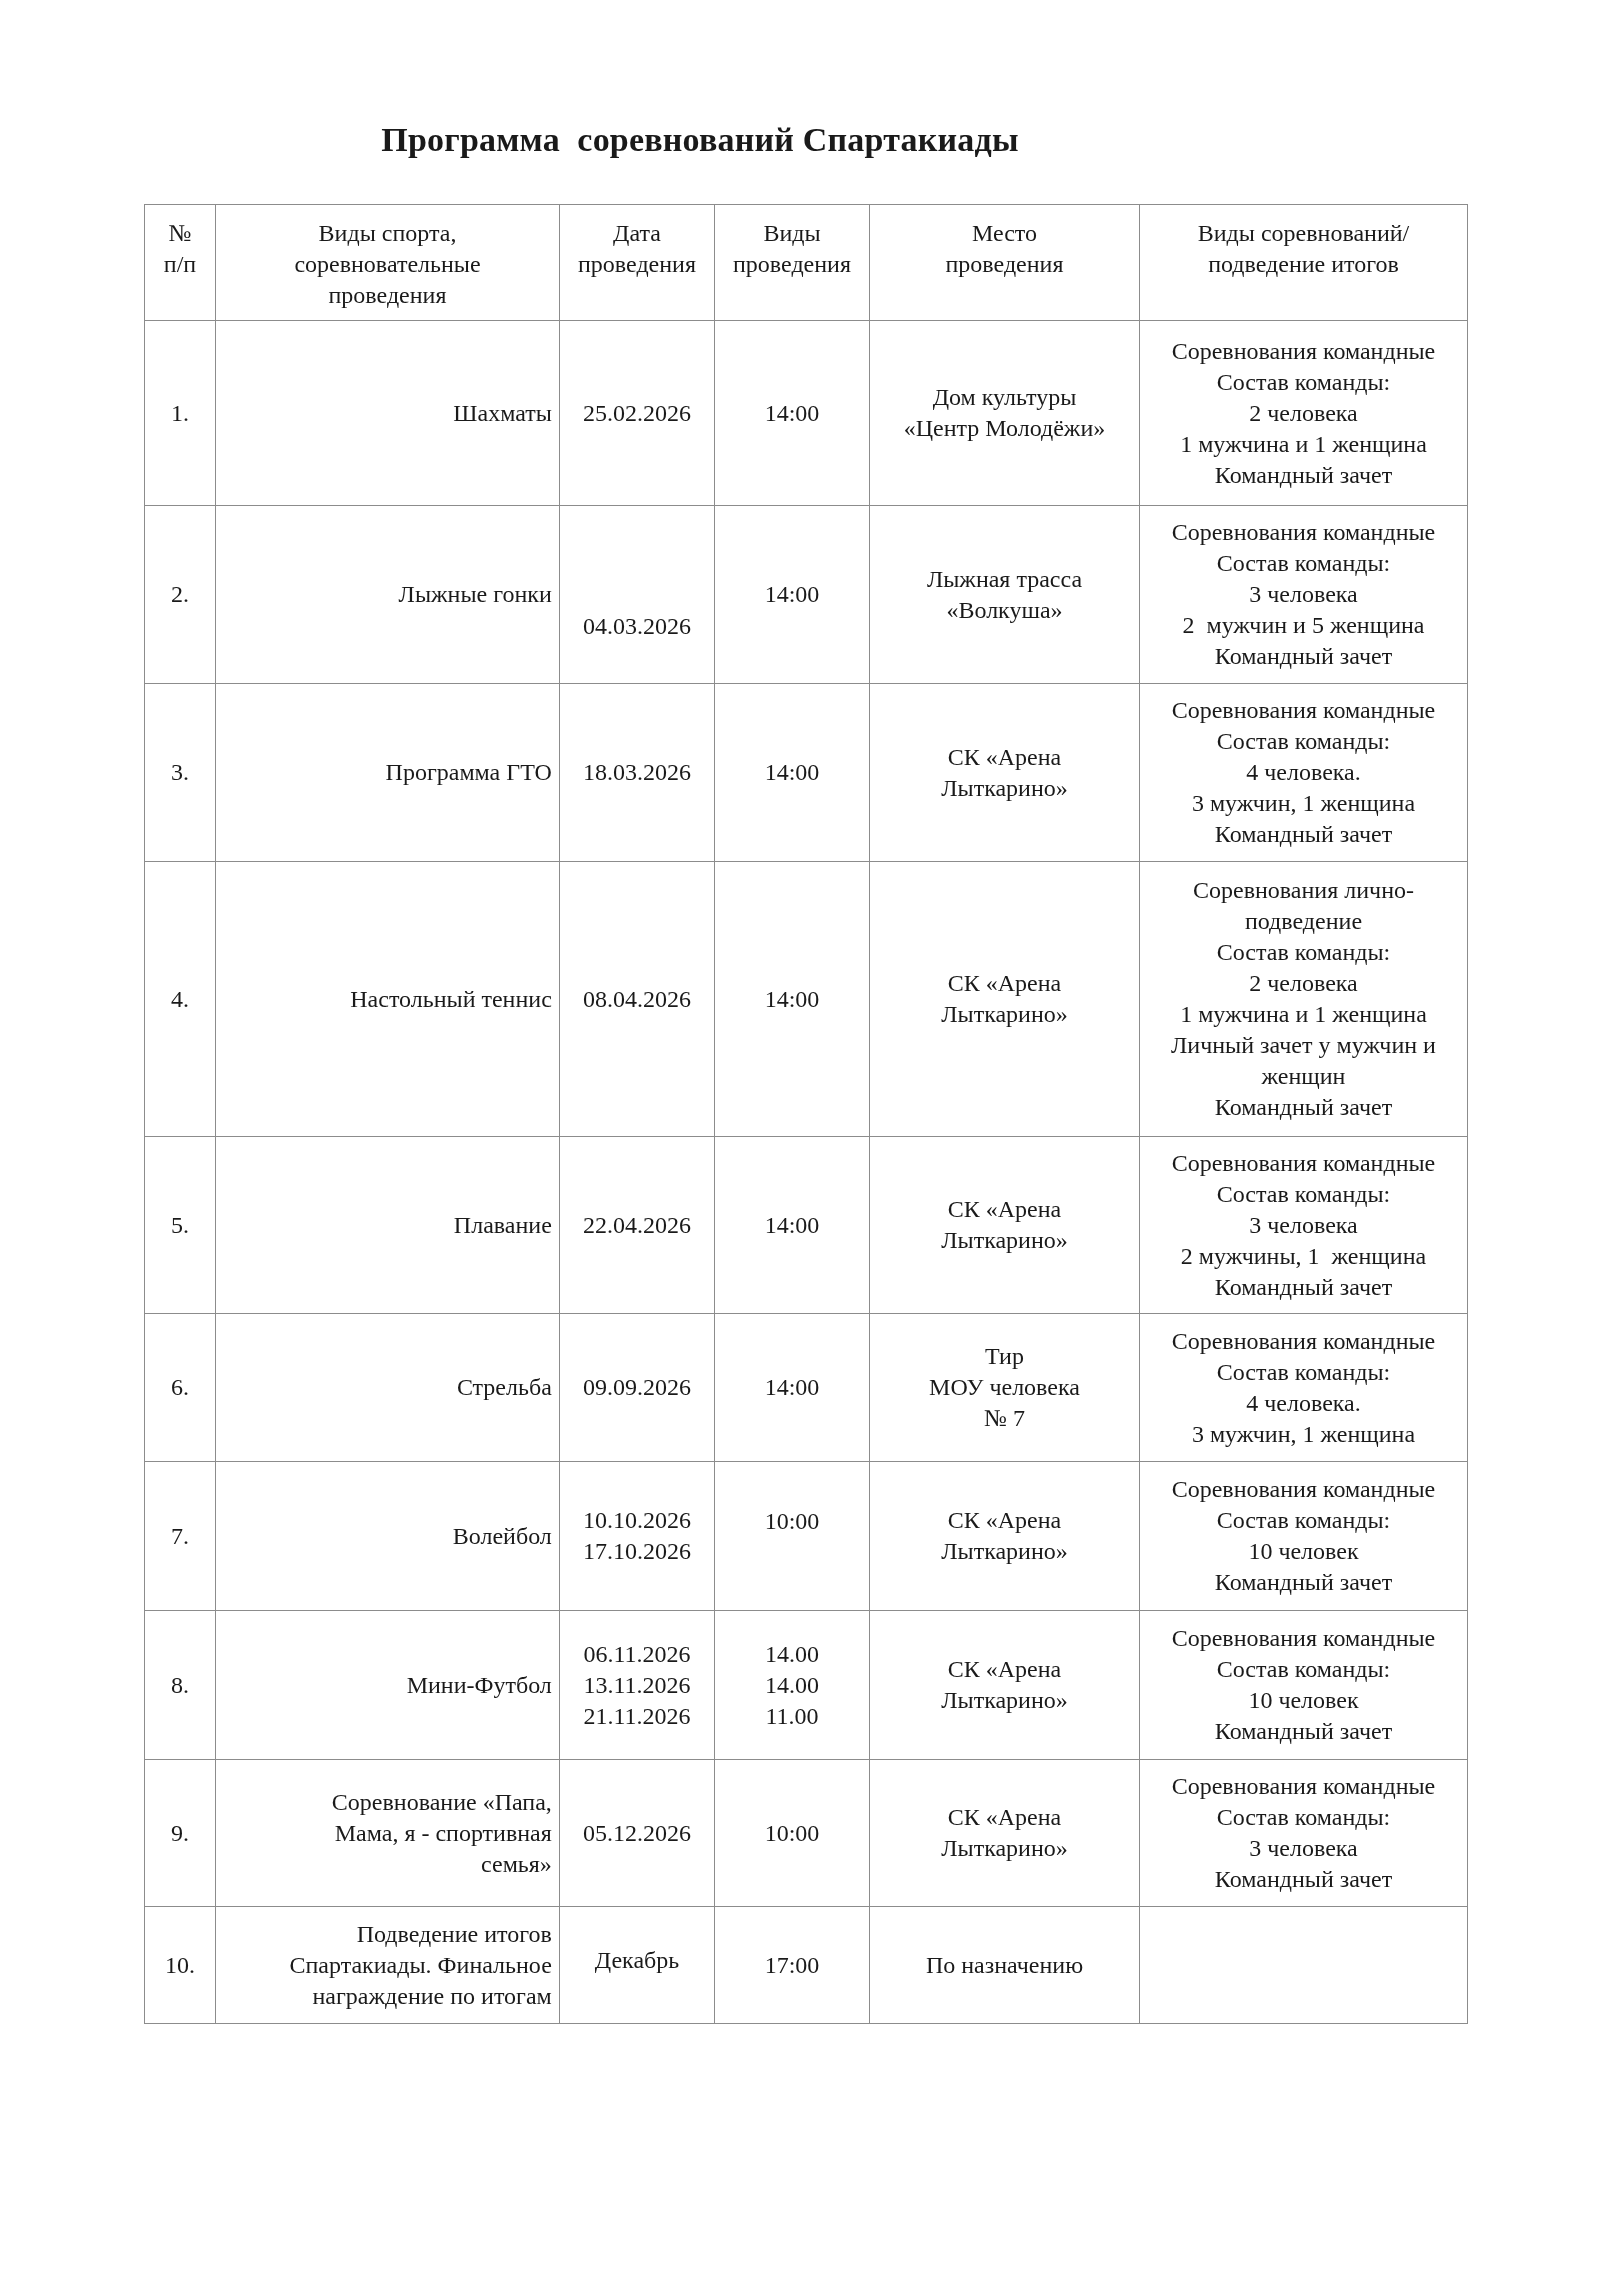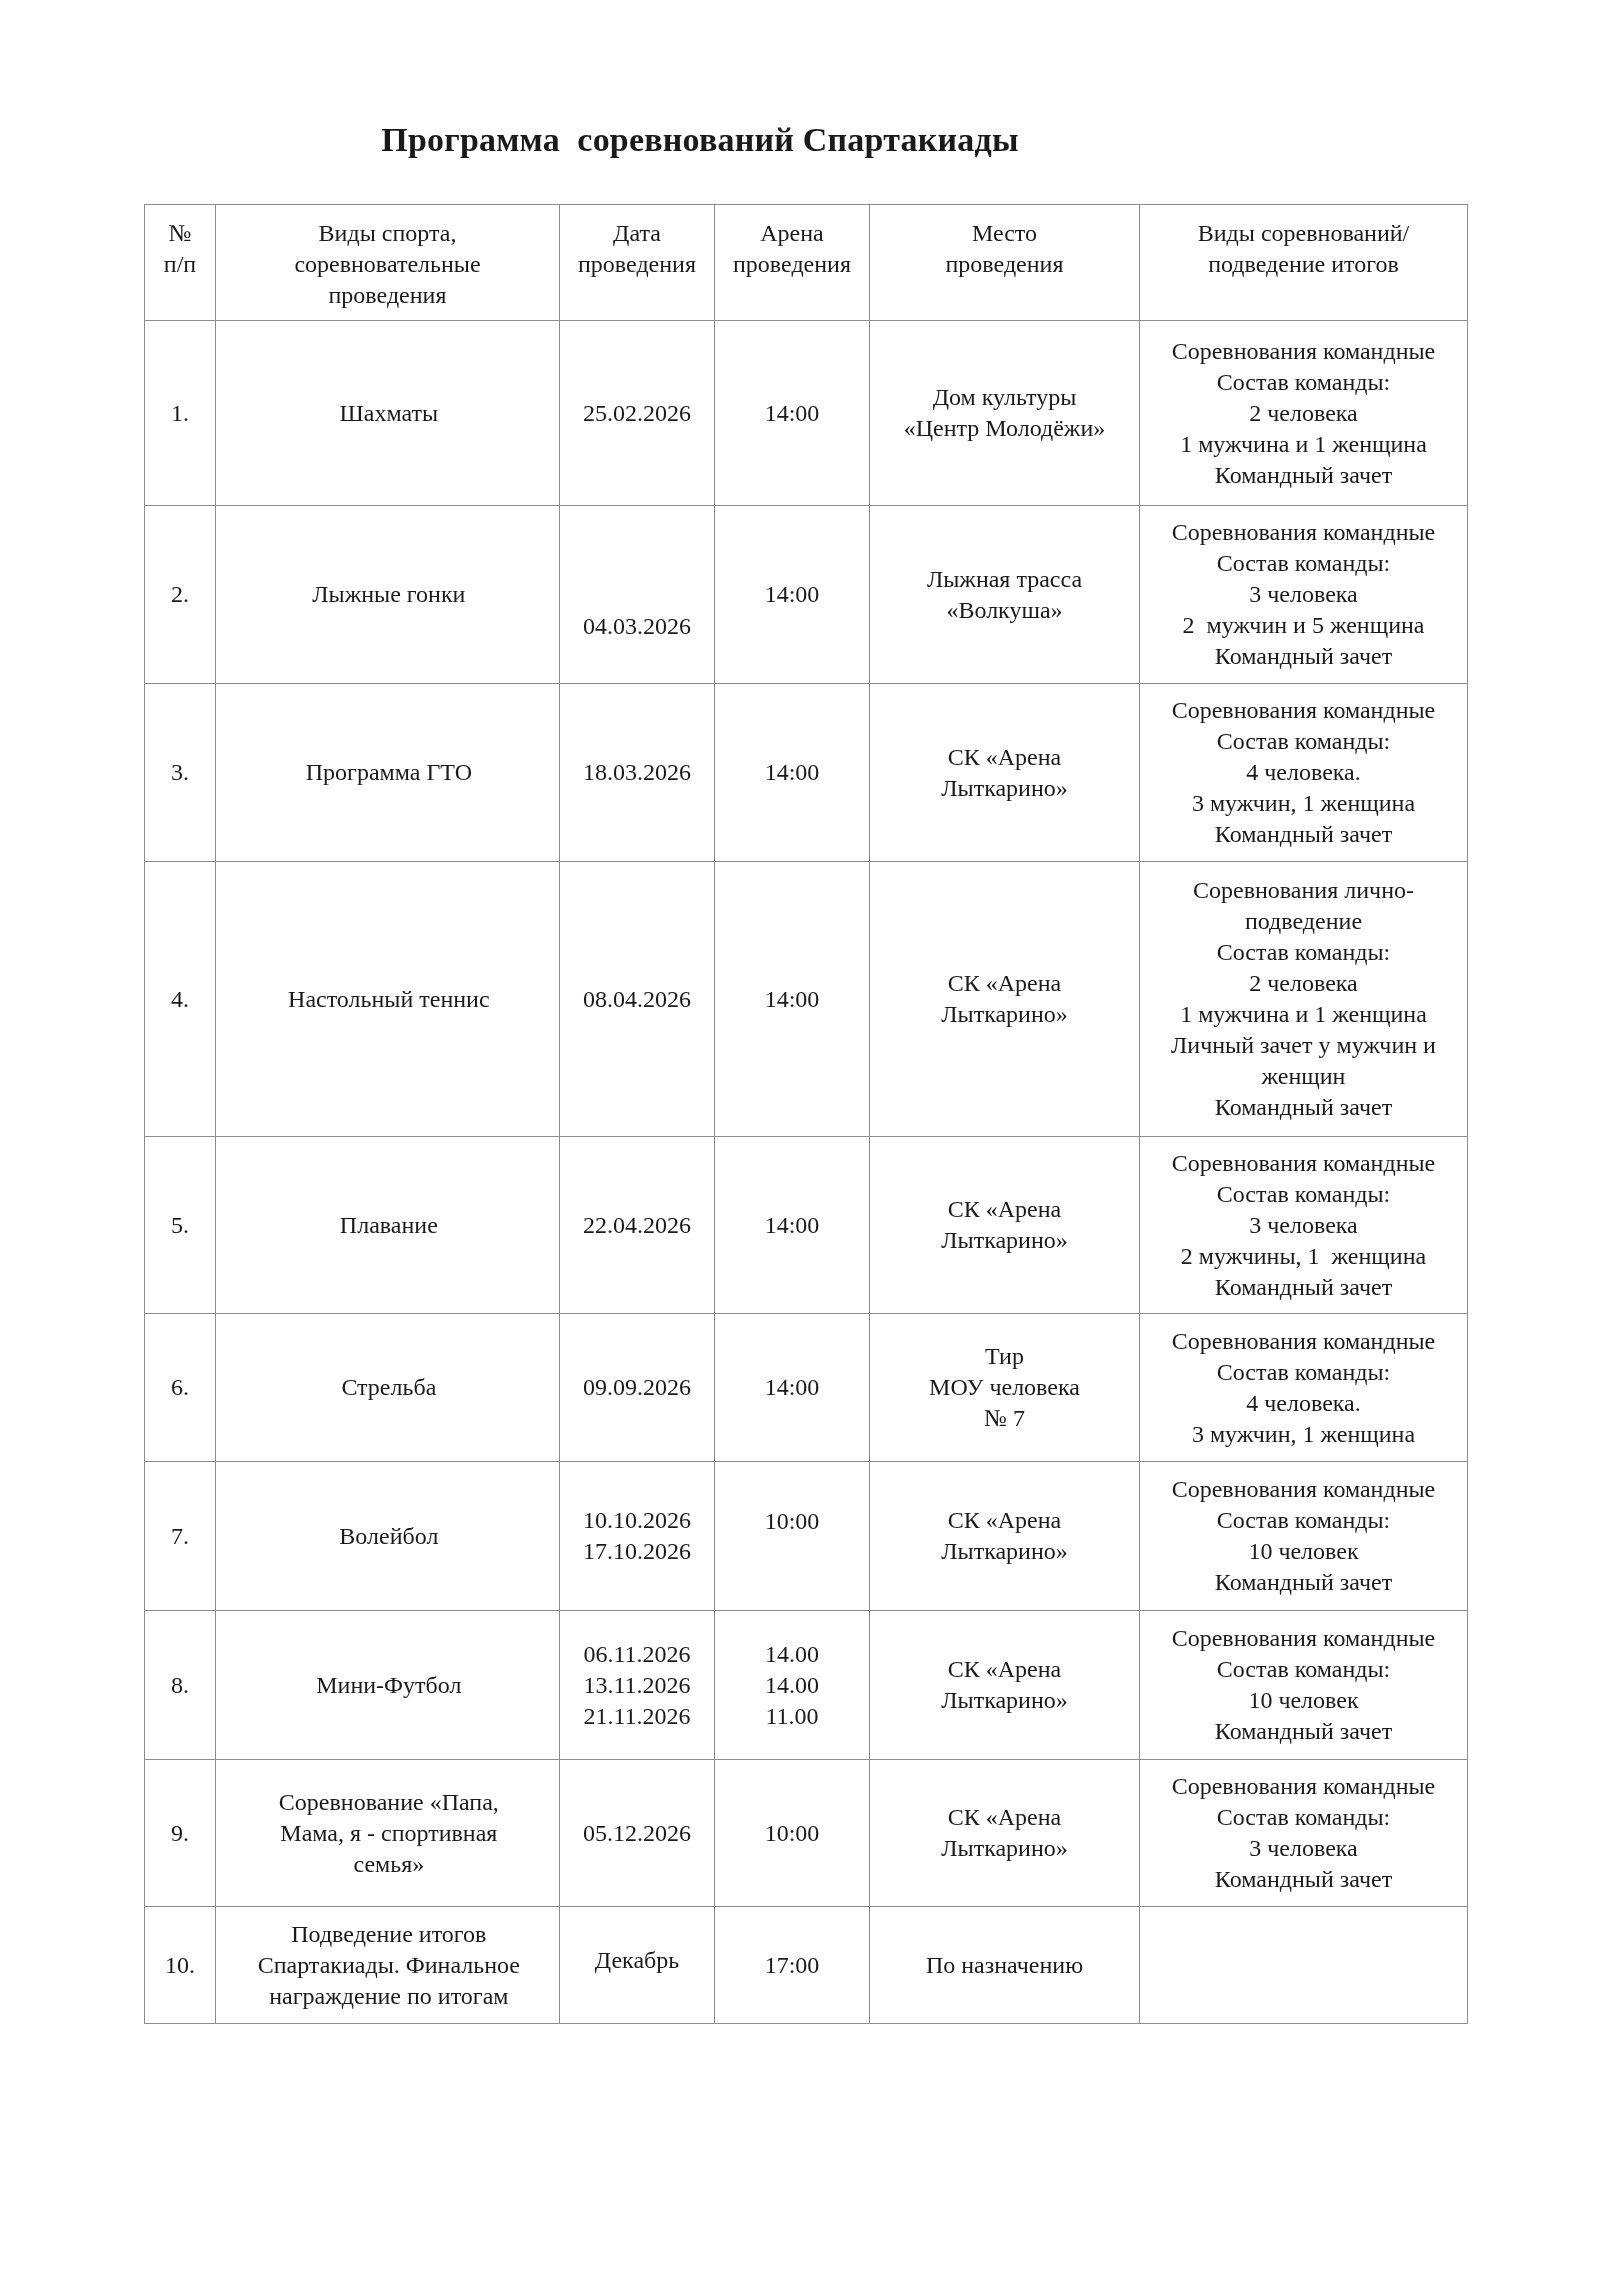--- a/index.html
+++ b/index.html
@@ -15,21 +15,21 @@
     table.program {
       position: absolute; left: 144px; top: 204px;
       border-collapse: collapse; table-layout: fixed; width: 1322px;
       font-size: 24px; line-height: 31px;
     }
     table.program td, table.program th {
       border: 1.8px solid #8c8c8c; padding: 0 7.2px; vertical-align: middle;
       font-weight: normal; text-align: center; word-wrap: break-word;
     }
     table.program th { vertical-align: top; padding-top: 12.5px; }
-    table.program td.name { text-align: center; padding-left: 9.9px; }
+    table.program td.name { text-align: right; padding-left: 9.9px; }
     table.program td.num { text-align: center; }
     .line { display: block; white-space: pre; }
     .shift-down { position: relative; top: 32px; }
     .align-top-ish { position: relative; top: -15px; }
     col.c1 { width: 71px; } col.c2 { width: 344px; } col.c3 { width: 155px; }
     col.c4 { width: 155px; } col.c5 { width: 270px; } col.c6 { width: 328px; }
   </style>
 </head>
 <body>
 
@@ -60,21 +60,21 @@
           </div>
         </th>
       <th>
           <div>
             <span class="line">Дата</span>
             <span class="line">проведения</span>
           </div>
         </th>
       <th>
           <div>
-            <span class="line">Арена</span>
+            <span class="line">Виды</span>
             <span class="line">проведения</span>
           </div>
         </th>
       <th>
           <div>
             <span class="line">Место</span>
             <span class="line">проведения</span>
           </div>
         </th>
       <th>

